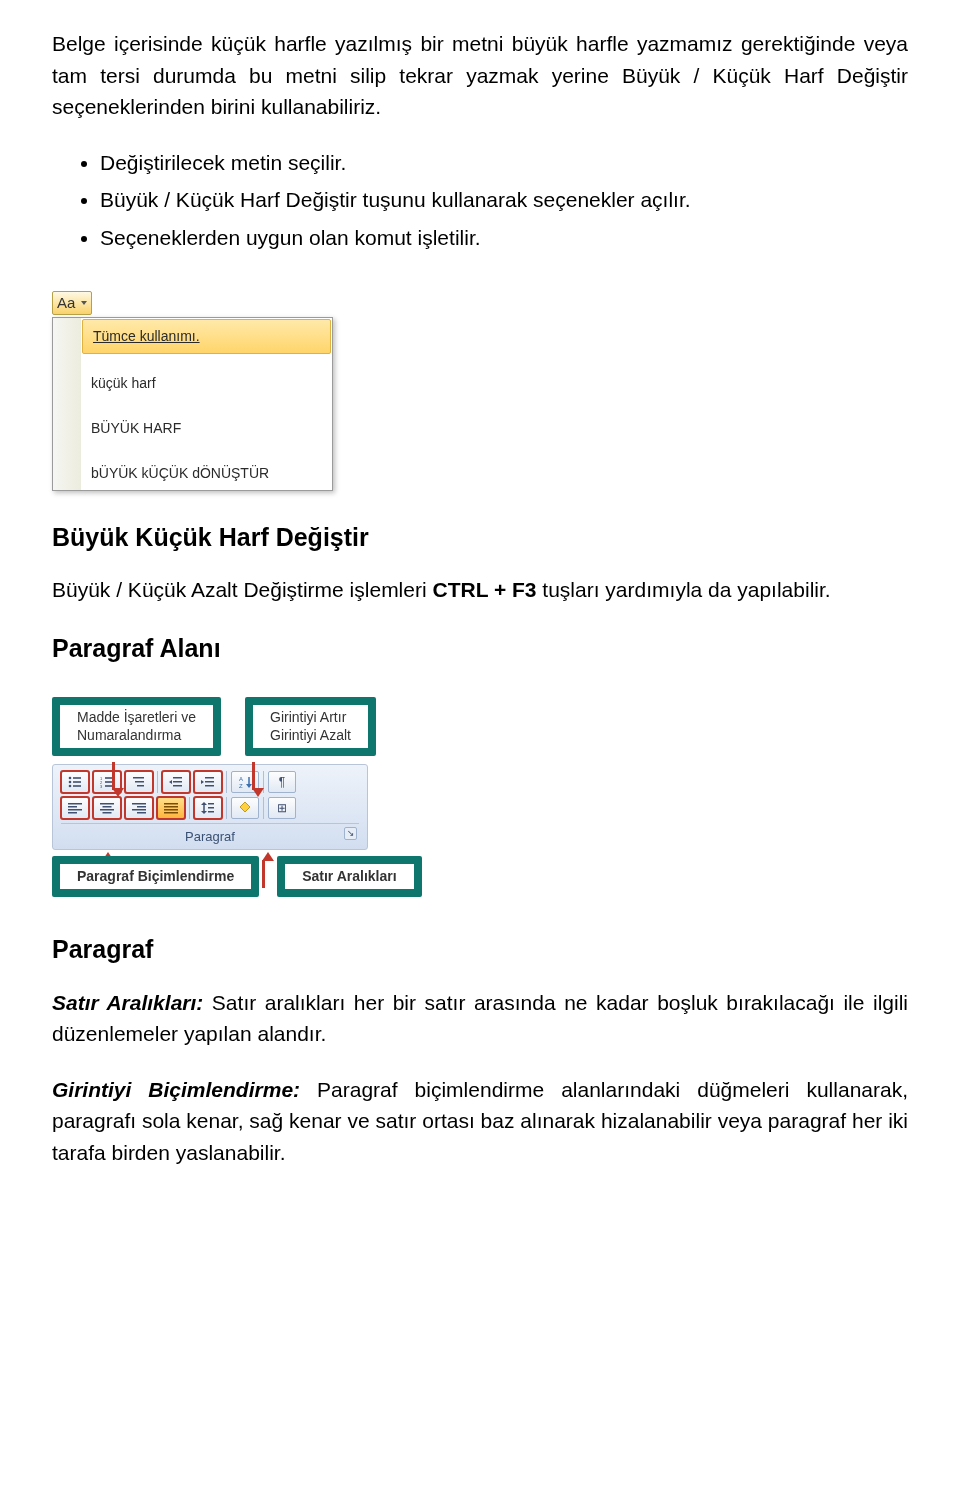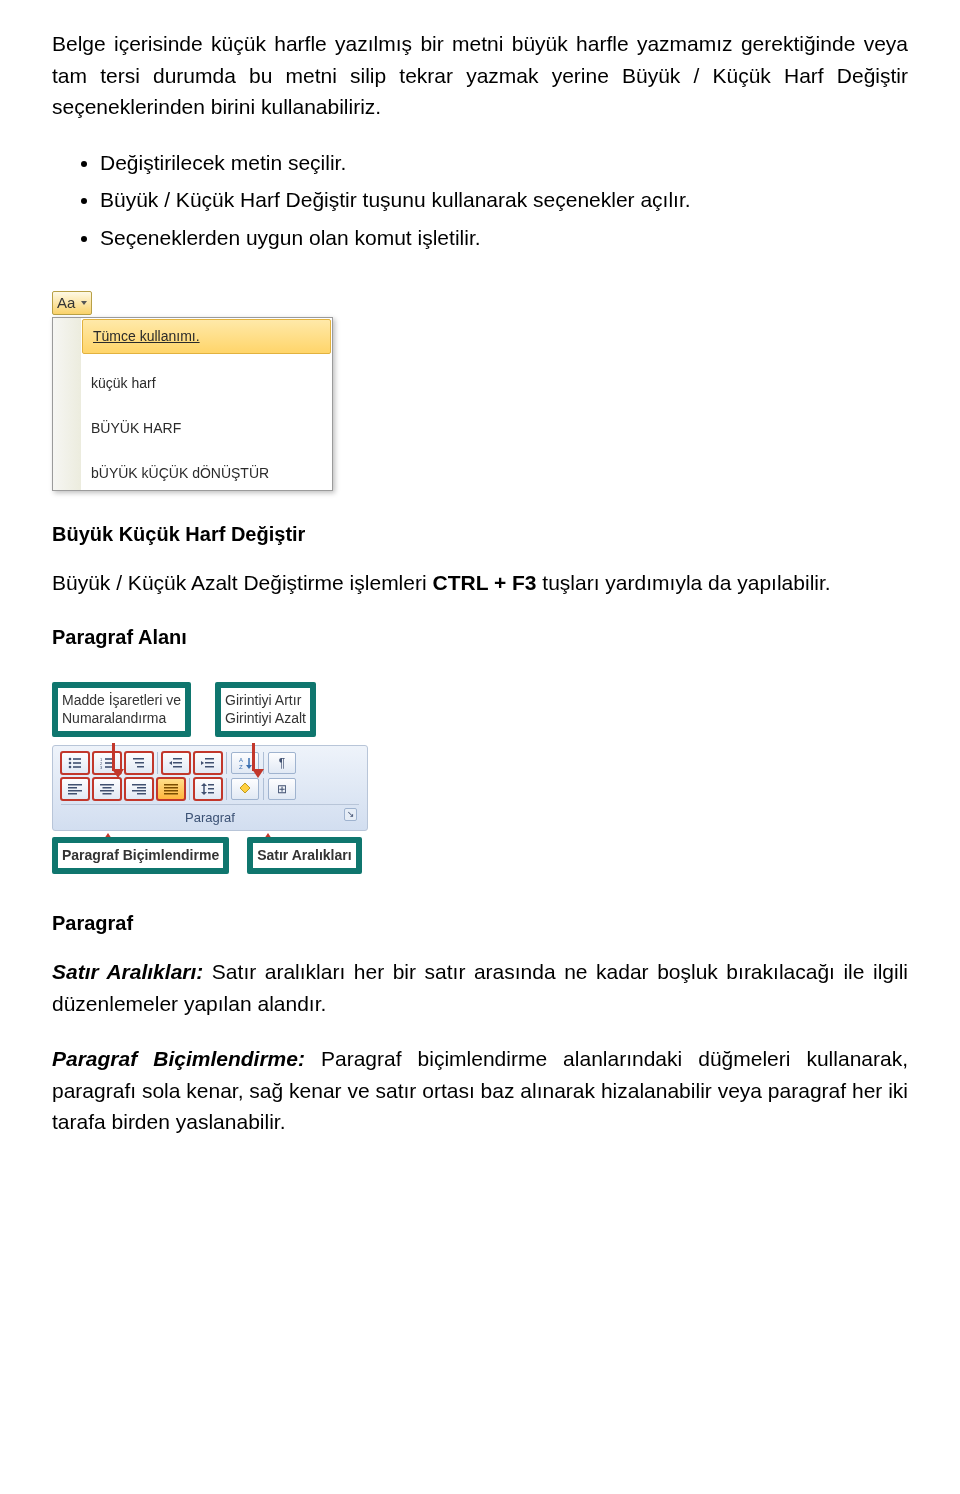--- a/index.html
+++ b/index.html
@@ -9,21 +9,21 @@
     background: #fff;
     font-family: Arial, Helvetica, sans-serif;
     color: #000;
     padding: 28px 52px 40px 52px;
     font-size: 21px;
     line-height: 1.5;
   }
   .para { text-align: justify; margin-bottom: 24px; }
   .bullets { margin-left: 48px; margin-bottom: 24px; }
   .bullets li { list-style: disc; margin-bottom: 6px; font-size: 21px; }
-  .heading { font-weight: bold; margin-bottom: 18px; font-size: 20px; }
+  .heading { font-weight: bold; margin-bottom: 18px; font-size: 25px; }
   .bold { font-weight: bold; }
   .italic { font-style: italic; }
 
   
   .dd-wrap { margin: 8px 0 28px 0; display:inline-block; }
   .dd-btn {
     display:inline-block; width:40px; height:24px;
     background: linear-gradient(#fef9e5, #fad26a);
     border:1px solid #b8a046; border-radius:2px;
     font-size:15px; line-height:22px; text-align:left; padding-left:4px;
@@ -51,22 +51,22 @@
   .dd-menu .row.highlight .cell {
     background: linear-gradient(#ffe9a9,#ffd56a);
     border:1px solid #e2b23f; border-radius:2px; margin:1px;
   }
   .dd-menu .underline { text-decoration: underline; }
 
   
   .diag { margin: 6px 0 34px 0; display:inline-block; }
   .callouts-top { display:flex; gap:24px; margin-bottom:6px; }
   .callout {
-    border:6px solid #0f766e; background:#fff; font-size:14px;
-    padding:4px 4px; color:#333; border-radius:2px; line-height:1.25;
+    border:8px solid #0f766e; background:#fff; font-size:14px;
+    padding:4px 17px; color:#333; border-radius:2px; line-height:1.25;
   }
   .arrows-top { display:flex; gap:140px; padding-left:60px; margin-bottom:2px;}
   .arrow-down {
     width:0; height:0; position:relative;
   }
   .arrow-down::before {
     content:""; display:block; width:3px; height:28px; background:#c2372b; margin:0 auto;
   }
   .arrow-down::after {
     content:""; display:block; width:0; height:0; margin:-2px auto 0 auto;
@@ -307,17 +307,17 @@
   </div>
 </div>
 
 <p class="heading">Paragraf</p>
 
 <p class="para">
   <span class="bold italic">Satır Aralıkları:</span><span> Satır aralıkları her bir satır arasında ne kadar boşluk bırakılacağı ile ilgili düzenlemeler yapılan alandır.</span>
 </p>
 
 <p class="para" style="margin-bottom:0">
-  <span class="bold italic">Paragraf Biçimlendirme:</span><span> Paragraf biçimlendirme alanlarındaki düğmeleri kullanarak, paragrafı sola kenar, sağ kenar ve satır ortası baz alınarak hizalanabilir veya paragraf her iki tarafa birden yaslanabilir.</span>
+  <span class="bold italic">Girintiyi Biçimlendirme:</span><span> Paragraf biçimlendirme alanlarındaki düğmeleri kullanarak, paragrafı sola kenar, sağ kenar ve satır ortası baz alınarak hizalanabilir veya paragraf her iki tarafa birden yaslanabilir.</span>
 </p>
 
 
 
 
 </body></html>

